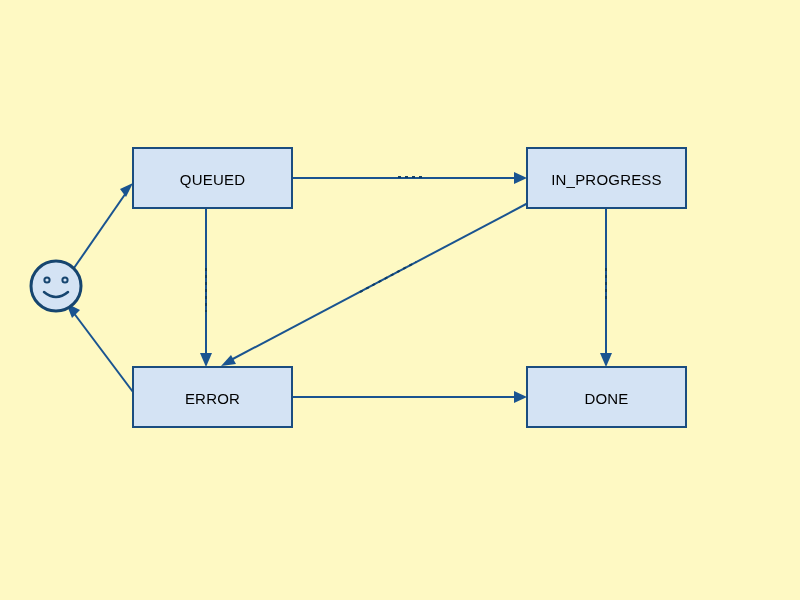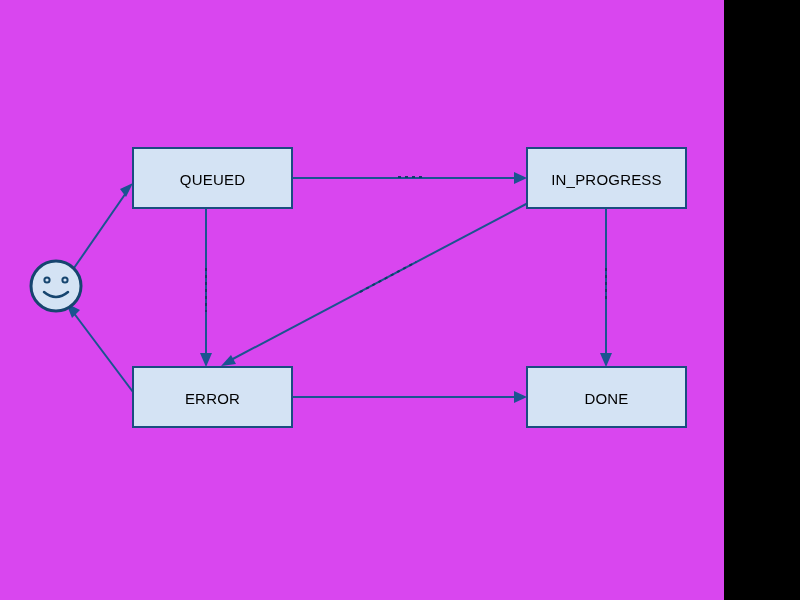--- a/index.html
+++ b/index.html
@@ -9,23 +9,23 @@
     background: #000000;
   }
   body {
     width: 800px;
     height: 600px;
     overflow: hidden;
     font-family: "Liberation Sans", sans-serif;
   }
   #diagram-canvas {
     position: relative;
-    width: 724px;
+    width: 800px;
     height: 600px;
-    background: #d946ef;
+    background: #fef9c3;
   }
   #diagram-svg {
     position: absolute;
     top: 0;
     left: 0;
     width: 800px;
     height: 600px;
     display: block;
   }
   .state-label {

